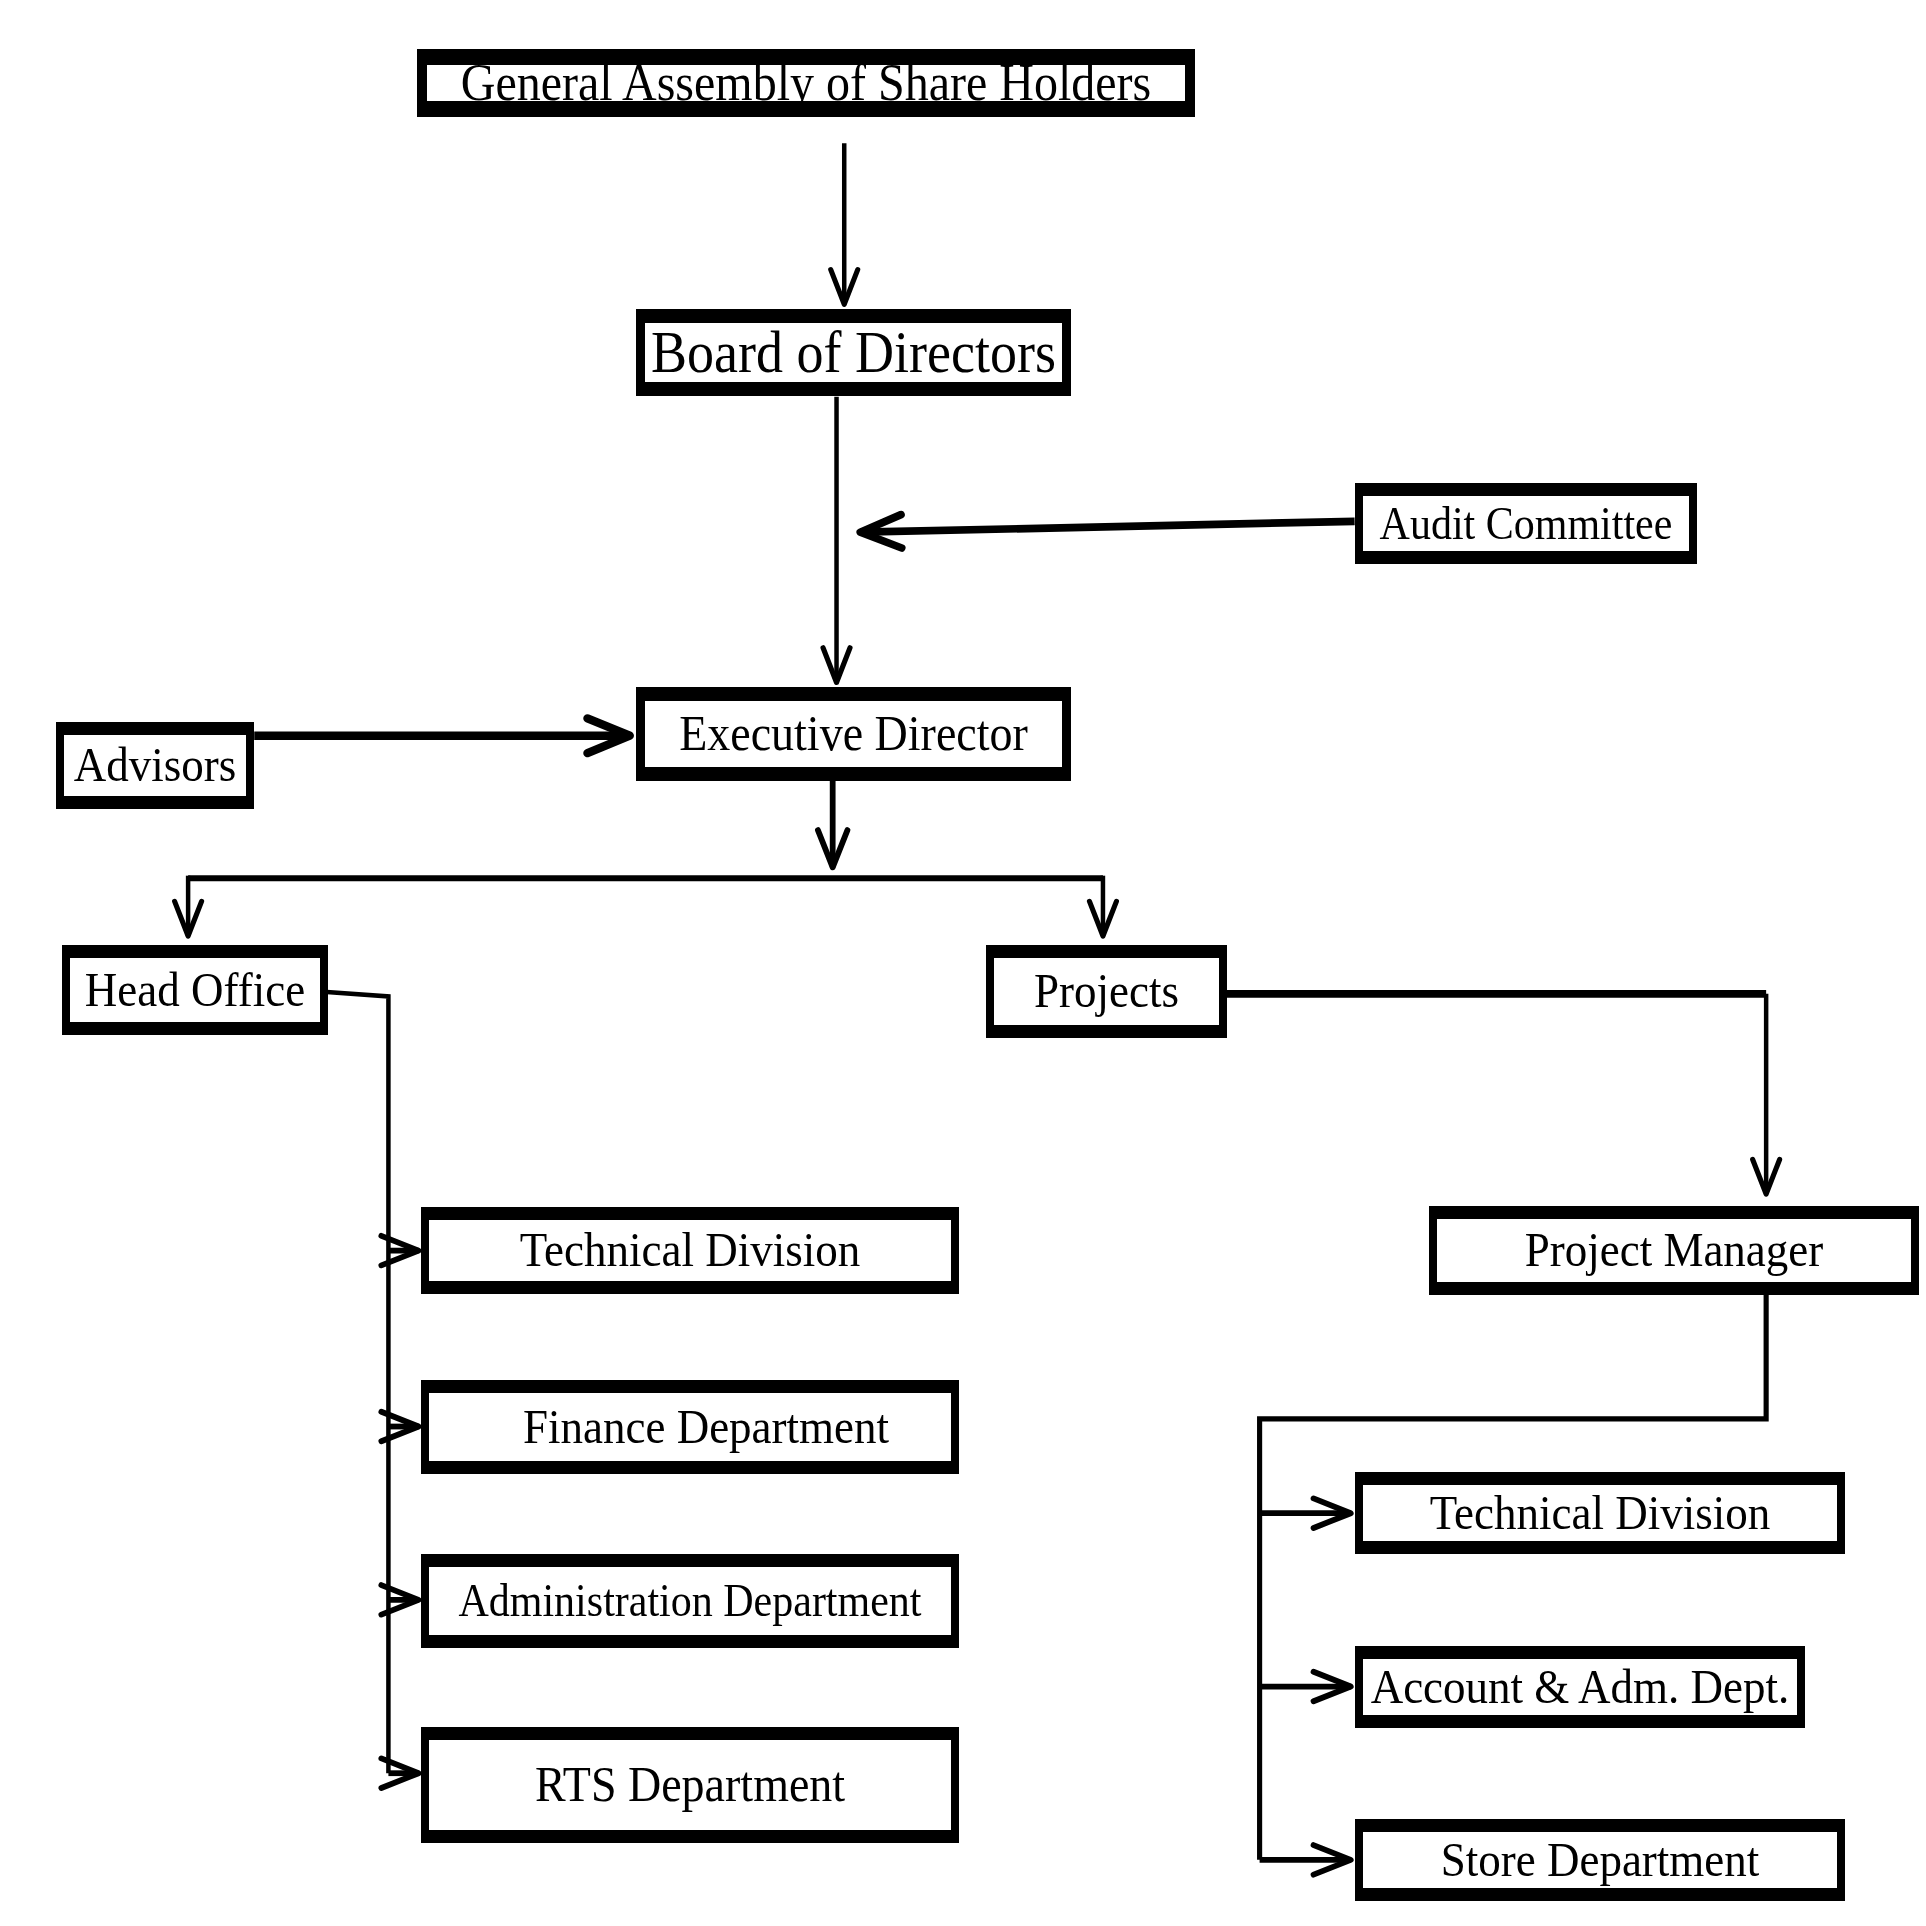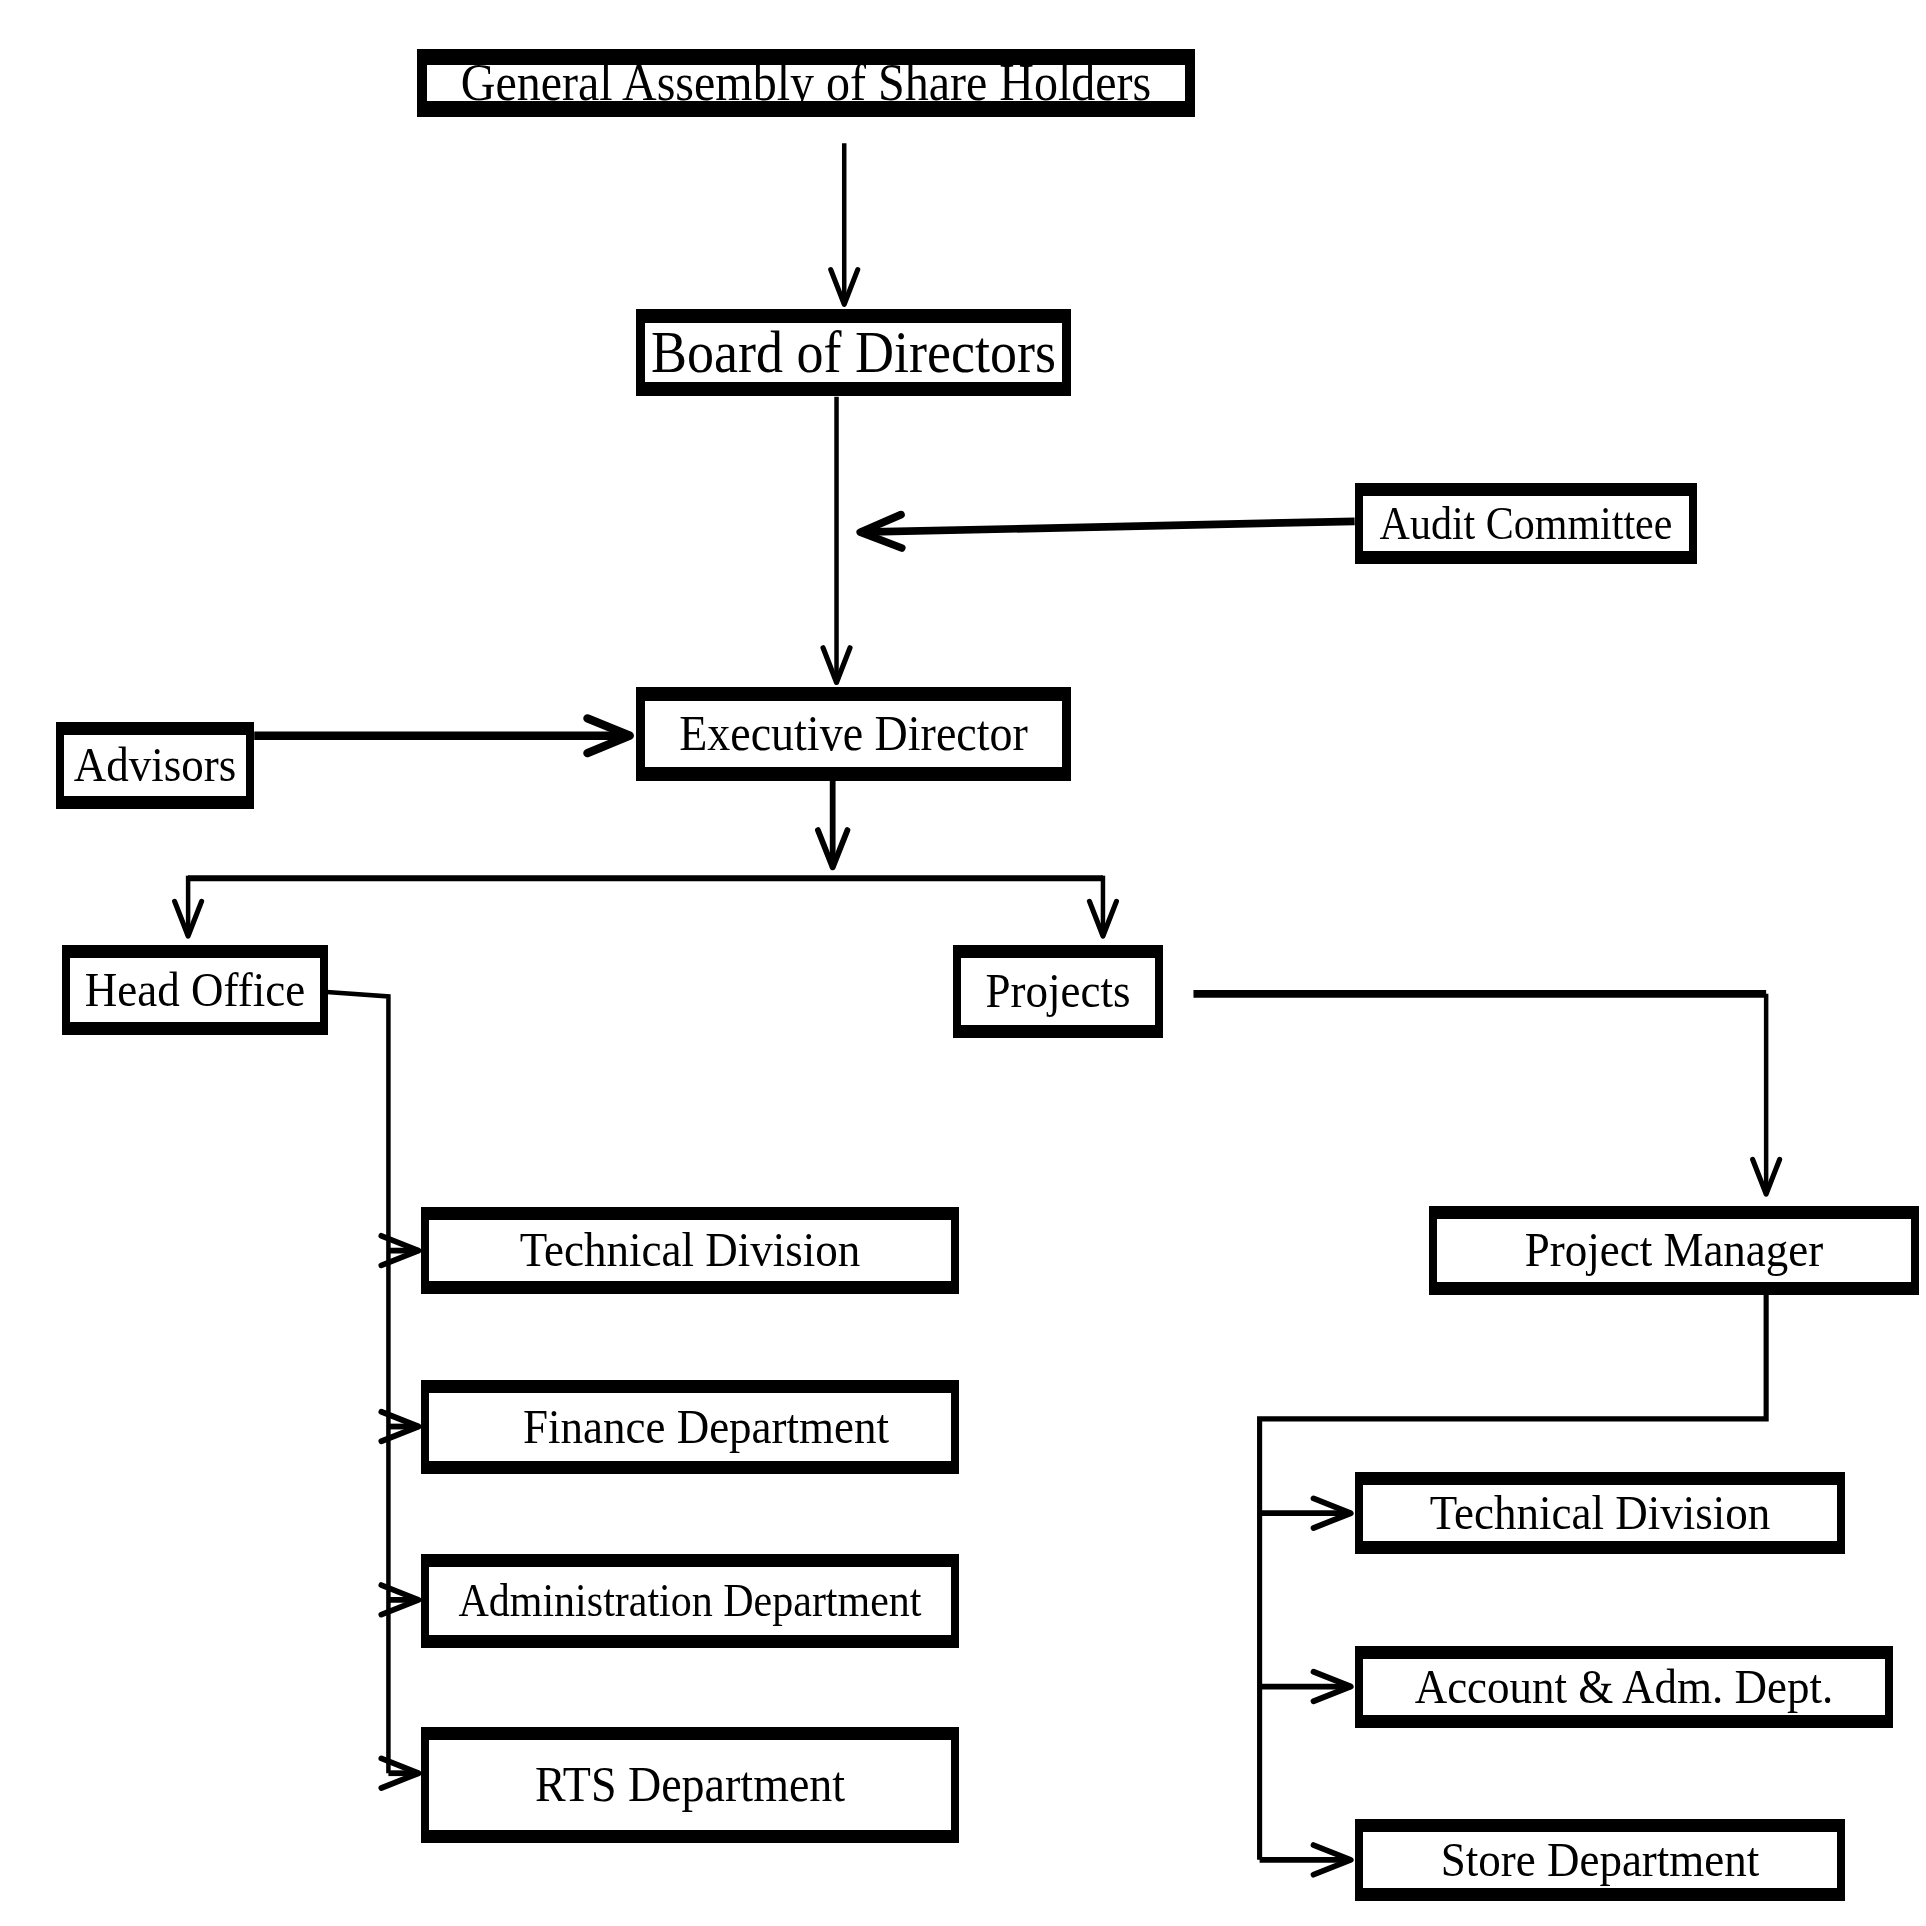--- a/index.html
+++ b/index.html
@@ -62,42 +62,42 @@
       </div>
       <div class="node" style="left: 56px; top: 693px; width: 198px; height: 87px; border-width: 13px 8.3px; font-size: 45px; margin-top: 29px;">
         <span>Advisors</span>
       </div>
       <div class="node" style="left: 636px; top: 687px; width: 435px; height: 94px; border-width: 14px 9px; font-size: 46px;">
         <span>Executive Director</span>
       </div>
       <div class="node" style="left: 62px; top: 945px; width: 266px; height: 90px; border-width: 13px 8.3px; font-size: 45px; align-items: center;">
         <span>Head Office</span>
       </div>
-      <div class="node" style="left: 953px; top: 945px; width: 210px; height: 93px; border-width: 13px 8.3px; font-size: 45px;">
+      <div class="node" style="left: 986px; top: 945px; width: 241px; height: 93px; border-width: 13px 8.3px; font-size: 45px;">
         <span>Projects</span>
       </div>
       <div class="node" style="left: 421px; top: 1207px; width: 538px; height: 87px; border-width: 13px 8.3px; font-size: 45px;">
         <span>Technical Division</span>
       </div>
       <div class="node" style="left: 421px; top: 1380px; width: 538px; height: 94px; border-width: 13px 8.3px; font-size: 45px; padding-left: 32px;">
         <span>Finance Department</span>
       </div>
       <div class="node" style="left: 421px; top: 1554px; width: 538px; height: 94px; border-width: 13px 8.3px; font-size: 42px;">
         <span>Administration Department</span>
       </div>
       <div class="node" style="left: 421px; top: 1727px; width: 538px; height: 116px; border-width: 13px 8.3px; font-size: 46px;">
         <span>RTS Department</span>
       </div>
       <div class="node" style="left: 1429px; top: 1206px; width: 490px; height: 89px; border-width: 13px 8.3px; font-size: 45px;">
         <span>Project Manager</span>
       </div>
       <div class="node" style="left: 1355px; top: 1472px; width: 490px; height: 82px; border-width: 13px 8.3px; font-size: 45px;">
         <span>Technical Division</span>
       </div>
-      <div class="node" style="left: 1355px; top: 1646px; width: 538px; height: 82px; border-width: 13px 8.3px; font-size: 45px;">
+      <div class="node" style="left: 1355px; top: 1646px; width: 450px; height: 82px; border-width: 13px 8.3px; font-size: 45px;">
         <span>Account &amp; Adm. Dept.</span>
       </div>
       <div class="node" style="left: 1355px; top: 1819px; width: 490px; height: 82px; border-width: 13px 8.3px; font-size: 45px;">
         <span>Store Department</span>
       </div>
     </div>
 </div>
 
 
 </body></html>

